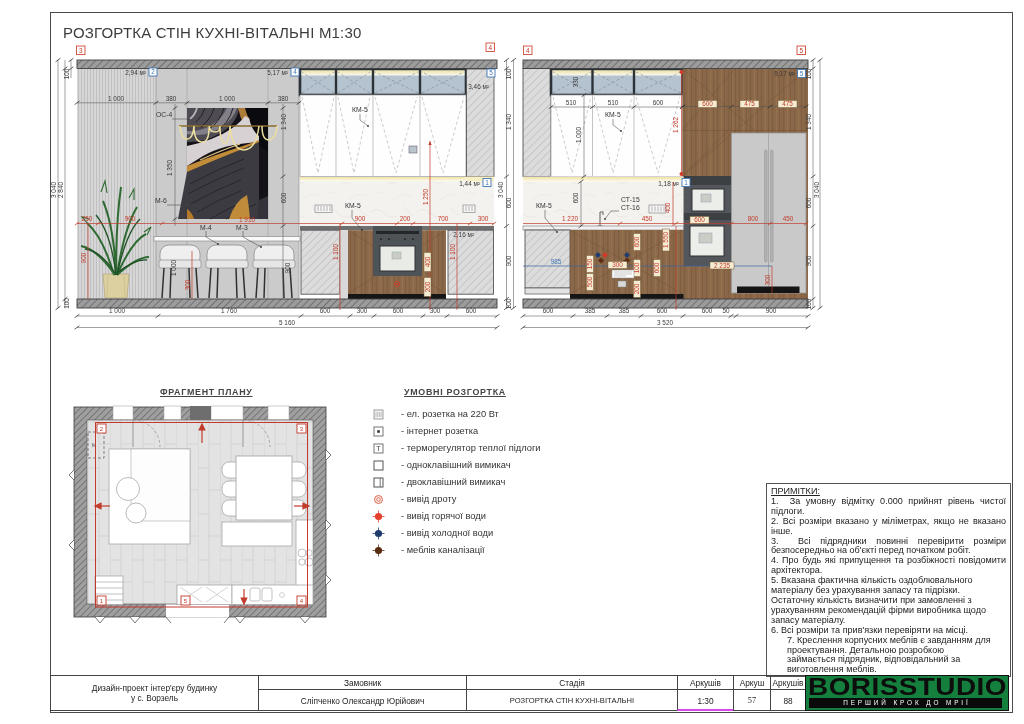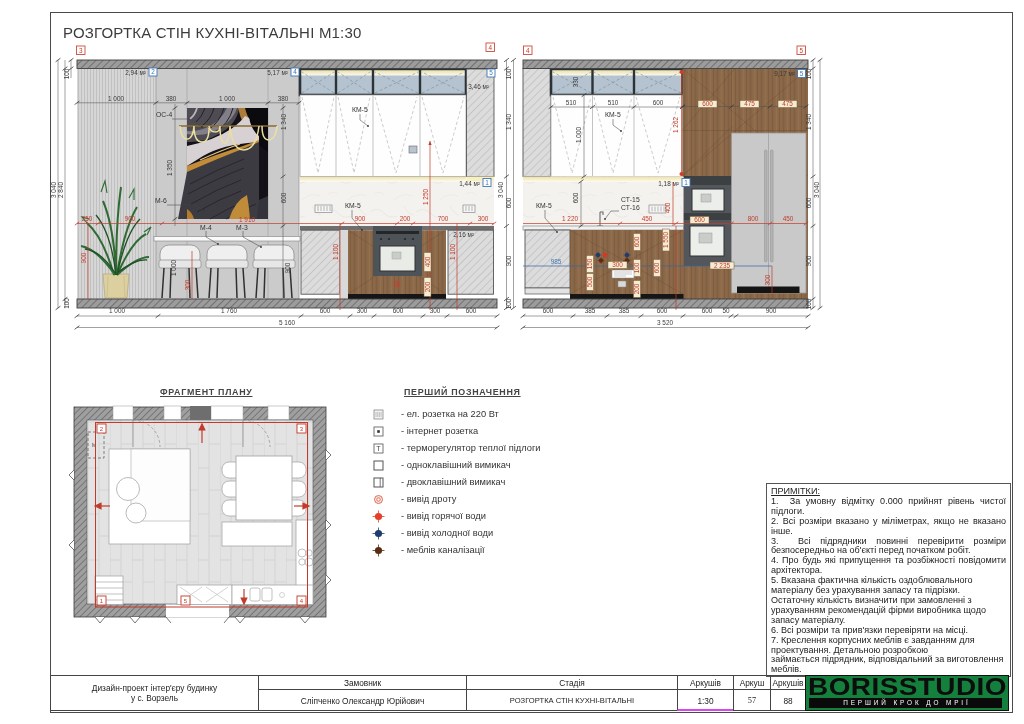--- a/index.html
+++ b/index.html
@@ -582,21 +582,21 @@
 <text x="771" y="313" class="d" text-anchor="middle">900</text>
 <line x1="523" y1="327.5" x2="808" y2="327.5" class="dim"></line>
 <use href="#tk" x="523" y="327.5"></use>
         <use href="#tk" x="808" y="327.5"></use>
 <text x="665" y="324.5" class="d" text-anchor="middle">3 520</text>
 </g>
 </svg>
 
 <div class="abs sectitle" style="left:160px;top:387px;">ФРАГМЕНТ ПЛАНУ</div>
 
-<div class="abs sectitle" style="left:404px;top:387px;">ПЕРШИЙ ПОЗНАЧЕННЯ</div>
+<div class="abs sectitle" style="left:404px;top:387px;">УМОВНІ РОЗГОРТКА</div>
 
 <svg class="abs" style="left:55px;top:400px" width="290" height="230" viewBox="55 400 290 230">
 <defs>
 <pattern id="wallh" width="4.6" height="4.6" patternUnits="userSpaceOnUse" patternTransform="rotate(45)">
   <rect width="4.6" height="4.6" fill="#9f9f9f"></rect>
           <line x1="0" y1="0" x2="0" y2="4.6" stroke="#4b4b4b" stroke-width="1"></line>
 </pattern>
 <pattern id="plank" width="22" height="46" patternUnits="userSpaceOnUse">
   <rect width="22" height="46" fill="#e3e3e3"></rect>
   <line x1="0" y1="0" x2="0" y2="46" stroke="#cfcfcf" stroke-width="0.8"></line>
@@ -763,21 +763,21 @@
 
 <div class="abs" id="notes">
       <div class="in">
 <p><span class="u">ПРИМІТКИ:</span></p>
 <p>1.&nbsp; За умовну відмітку 0.000 прийнят рівень чистої підлоги.</p>
 <p>2. Всі розміри вказано у міліметрах, якщо не вказано інше.</p>
 <p>3.&nbsp; Всі підрядники повинні перевірити розміри безпосередньо на об'єкті перед початком робіт.</p>
 <p>4. Про будь які припущення та розбіжності повідомити архітектора.</p>
 <p style="text-align:left;">5. Вказана фактична кількість оздоблювального матеріалу без урахування запасу та підрізки.<br>Остаточну кількість визначити при замовленні з урахуванням рекомендацій фірми виробника щодо запасу матеріалу.</p>
 <p style="text-align:left;">6. Всі розміри та прив'язки перевіряти на місці.</p>
-<p style="text-align:left;">7. Креслення корпусних меблів є завданням для проектування. Детальною розробкою<br>займається підрядник, відповідальний за виготовлення меблів.</p>
+<p style="text-align:left;margin-left:16px;">7. Креслення корпусних меблів є завданням для проектування. Детальною розробкою<br>займається підрядник, відповідальний за виготовлення меблів.</p>
 </div>
     </div>
 
 <div class="abs tb" style="left:50px;top:675px;width:208px;height:36px;border-bottom:1px solid #444;">
   <div style="margin-top:7px;">Дизайн-проект інтер'єру будинку<br>у с. Ворзель</div>
 </div>
 <div class="abs tb" style="left:258px;top:675px;width:208px;height:14px;line-height:14.5px;">Замовник</div>
 <div class="abs tb" style="left:258px;top:689px;width:208px;height:22px;line-height:22px;border-bottom:1px solid #444;">Сліпченко Олександр Юрійович</div>
 <div class="abs tb" style="left:466px;top:675px;width:211px;height:14px;line-height:14.5px;">Стадія</div>
 <div class="abs tb" style="left:466px;top:689px;width:211px;height:22px;line-height:22px;border-bottom:1px solid #444;font-size:7.6px;">РОЗГОРТКА СТІН КУХНІ-ВІТАЛЬНІ</div>

